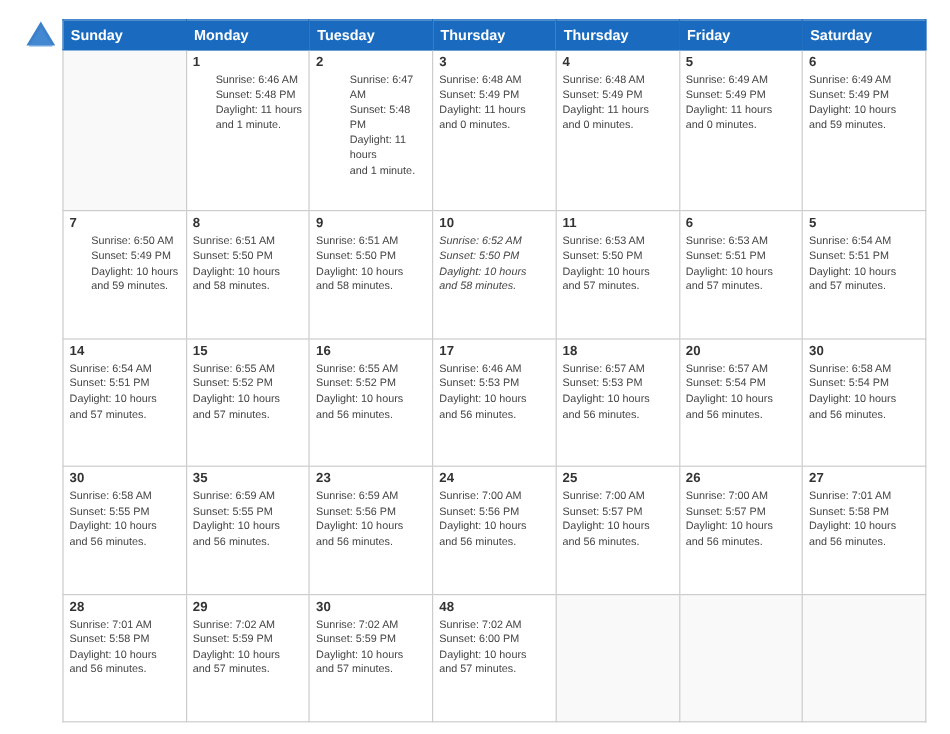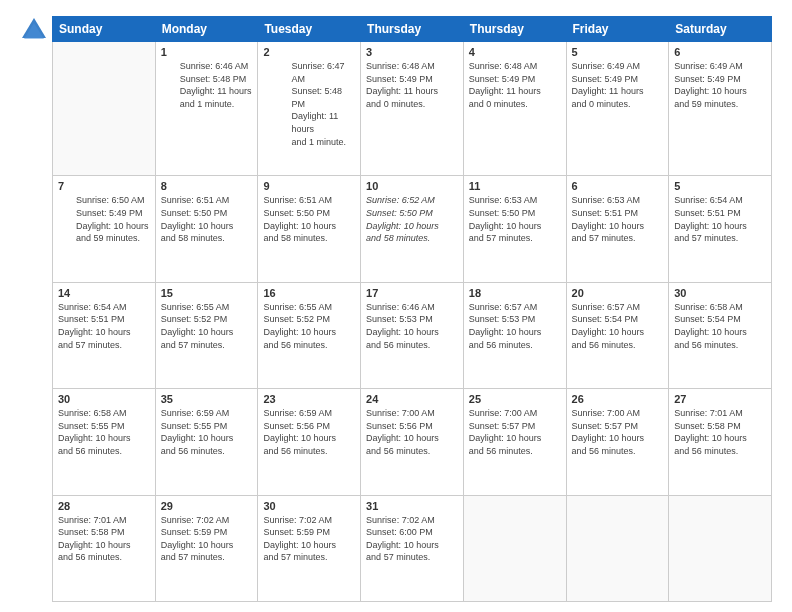--- a/index.html
+++ b/index.html
@@ -340,21 +340,21 @@
 and 57 minutes.</div>
           </td>
           <td>
             <span class="day-number">30</span>
             <div class="day-info" style="white-space: pre-line;">Sunrise: 7:02 AM
 Sunset: 5:59 PM
 Daylight: 10 hours
 and 57 minutes.</div>
           </td>
           <td>
-            <span class="day-number">31</span>
+            <span class="day-number">48</span>
             <div class="day-info" style="white-space: pre-line;">Sunrise: 7:02 AM
 Sunset: 6:00 PM
 Daylight: 10 hours
 and 57 minutes.</div>
           </td>
           <td class="empty-cell"></td>
           <td class="empty-cell"></td>
           <td class="empty-cell"></td>
         </tr>
       </tbody>

